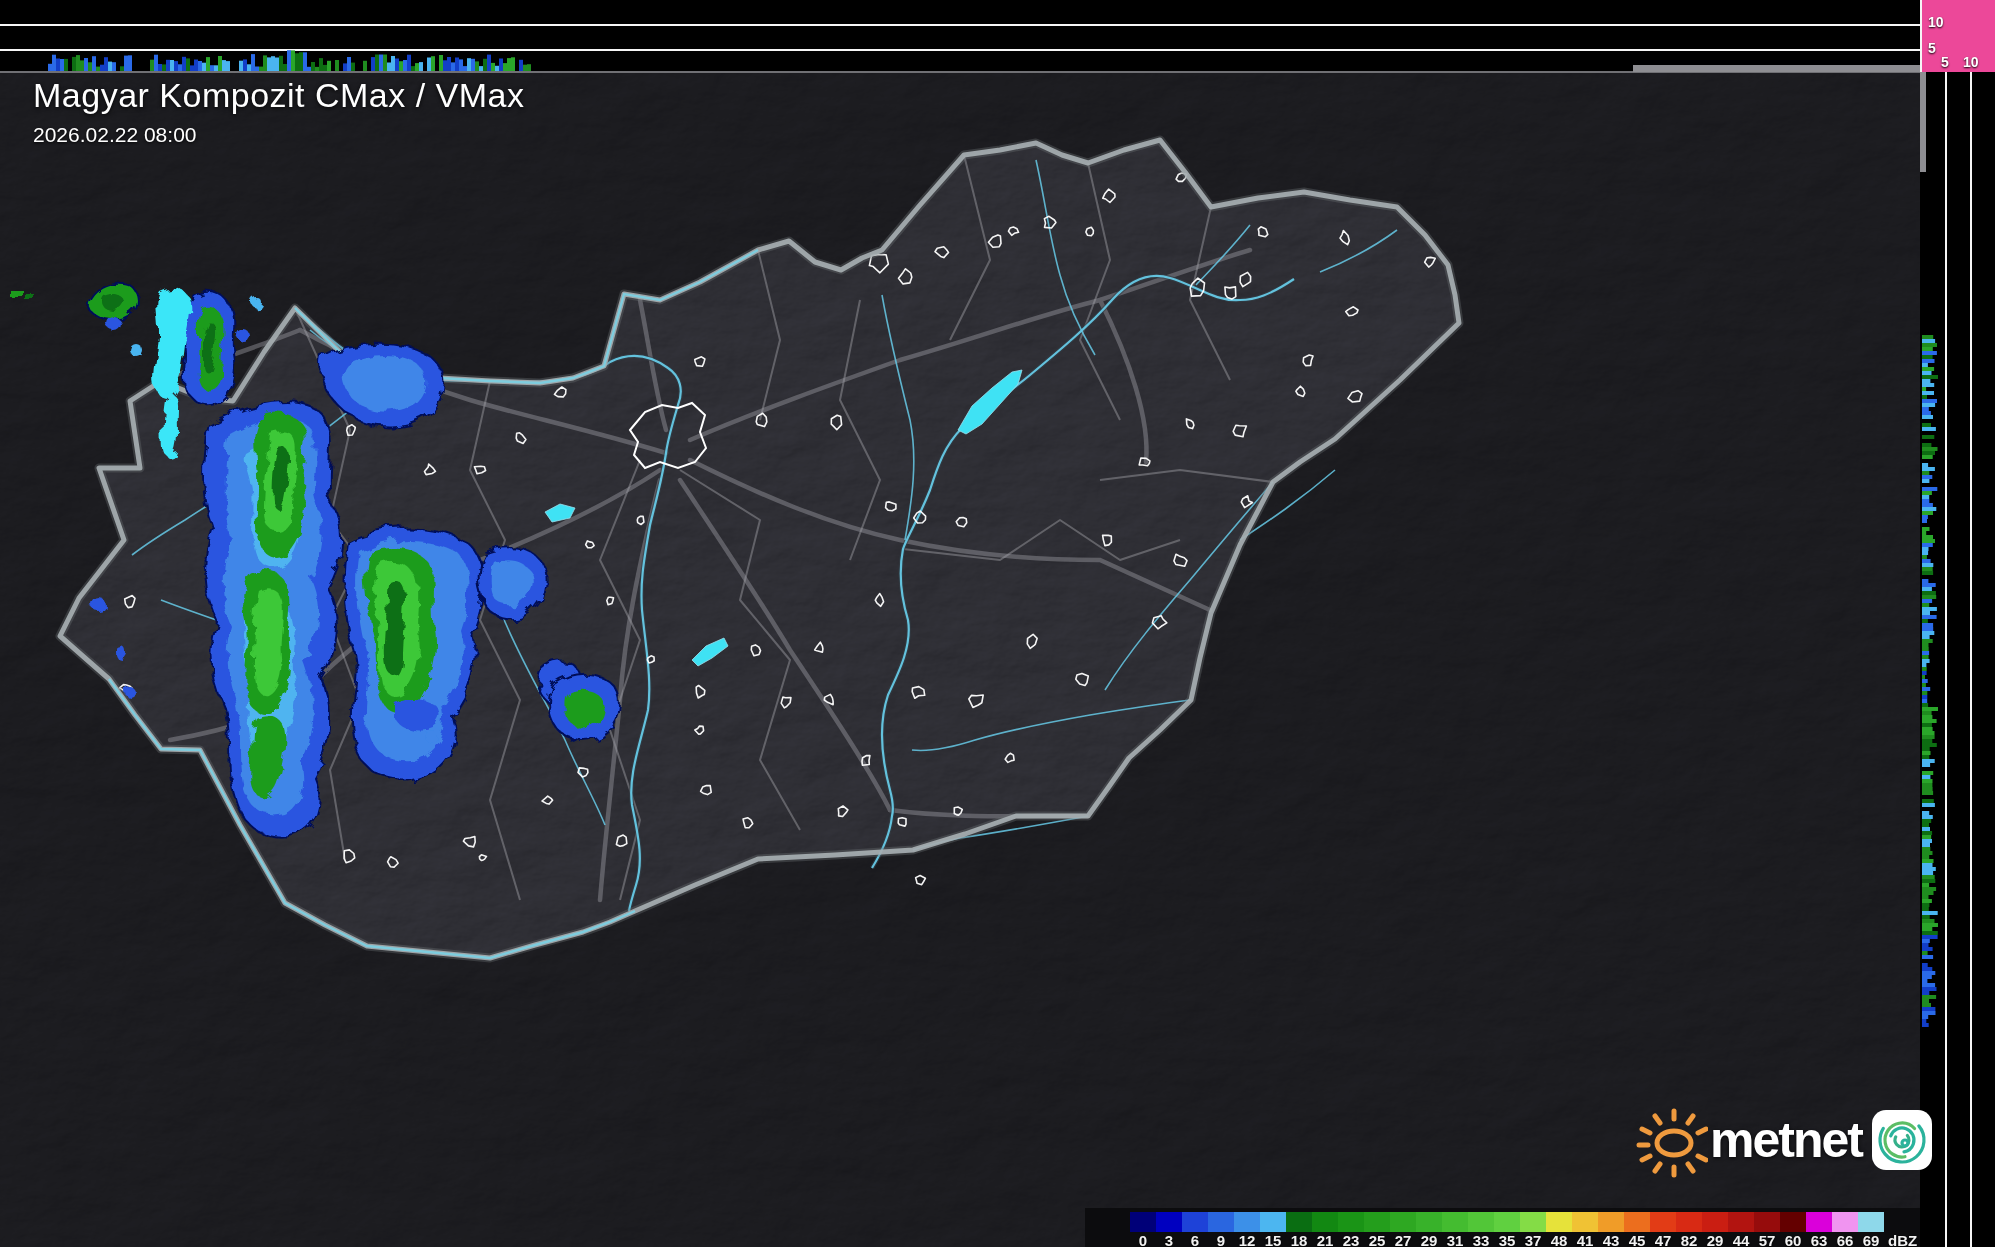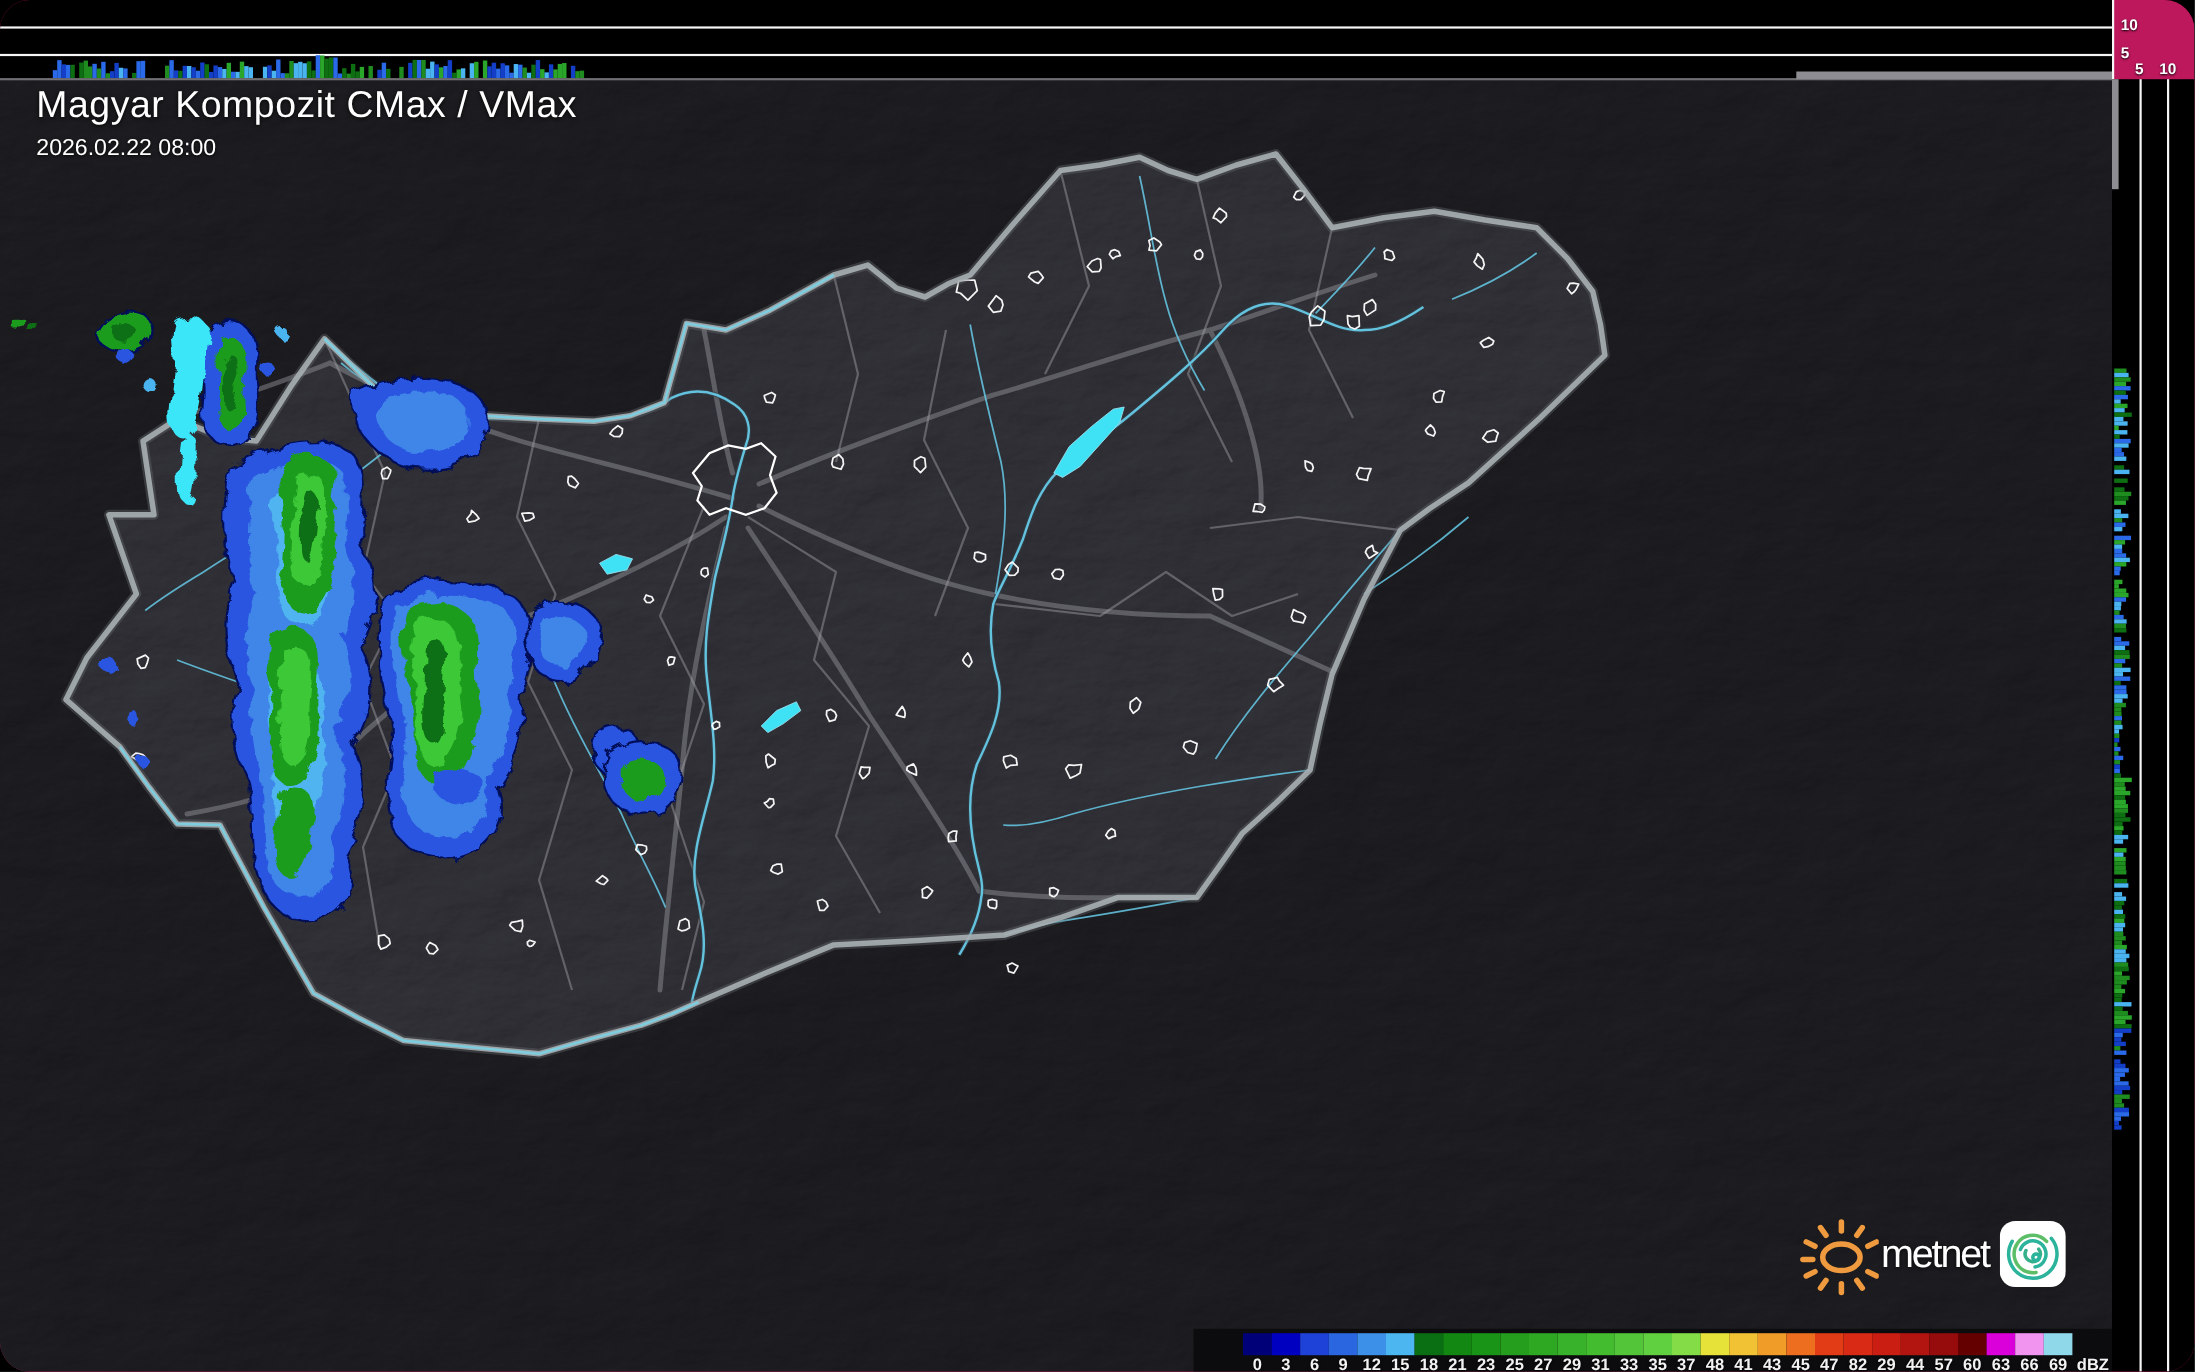--- a/index.html
+++ b/index.html
@@ -1,17 +1,17 @@
 <!DOCTYPE html>
 <html><head>
 <meta charset="utf-8">
 <style>
   html,body{margin:0;padding:0;background:#000;}
-  #stage{position:relative;width:1995px;height:1247px;background:#be185d;overflow:hidden;
-         font-family:"Liberation Sans","DejaVu Sans",sans-serif;border-radius:27px;}
+  #stage{position:relative;width:1995px;height:1247px;background:#ec4899;overflow:hidden;
+         font-family:"Liberation Sans","DejaVu Sans",sans-serif;}
   
   #top-panel{position:absolute;left:0;top:0;width:1920px;height:72px;background:#000;}
   .hline{position:absolute;left:0;width:1920px;height:2px;background:#f6f6f6;}
   #top-panel .gl10{top:24px;} #top-panel .gl5{top:49px;}
   #top-sep{position:absolute;left:1920px;top:0;width:2px;height:72px;background:#f6f6f6;}
   #map-top-edge{position:absolute;left:0;top:71px;width:1920px;height:2px;background:#707074;}
   #map-top-edge-thick{position:absolute;left:1633px;top:65px;width:287px;height:7px;background:#8e8e92;}
   
   #right-panel{position:absolute;left:1920px;top:72px;width:75px;height:1175px;background:#000;}
   .vline{position:absolute;top:0;width:2px;height:1175px;background:#f6f6f6;}
@@ -31,21 +31,21 @@
   #legend-blocks{position:absolute;left:45px;top:4px;height:20px;display:flex;}
   .leg-cell{width:26px;height:20px;}
   #legend-labels{position:absolute;left:45px;top:24px;height:15px;display:flex;}
   .leg-lab{width:26px;text-align:center;color:#f2f2f2;font-size:15px;font-weight:bold;
            text-shadow:0 1px 2px #000;}
   #legend-unit{position:absolute;left:803px;top:24px;color:#f2f2f2;font-size:15px;font-weight:bold;
            text-shadow:0 1px 2px #000;}
   
   #branding{position:absolute;left:1636px;top:1100px;width:296px;height:80px;display:flex;
             align-items:center;}
-  #wordmark{color:#fff;font-size:36px;font-weight:normal;letter-spacing:-2px;
+  #wordmark{color:#fff;font-size:50px;font-weight:bold;letter-spacing:-2px;
             text-shadow:0 1px 4px rgba(0,0,0,.8);margin-left:2px;}
   #app-icon{margin-left:10px;}
 </style>
 </head>
 <body>
 
 <div id="stage">
 
   <div id="top-panel">
     <div class="hline gl10"></div>

